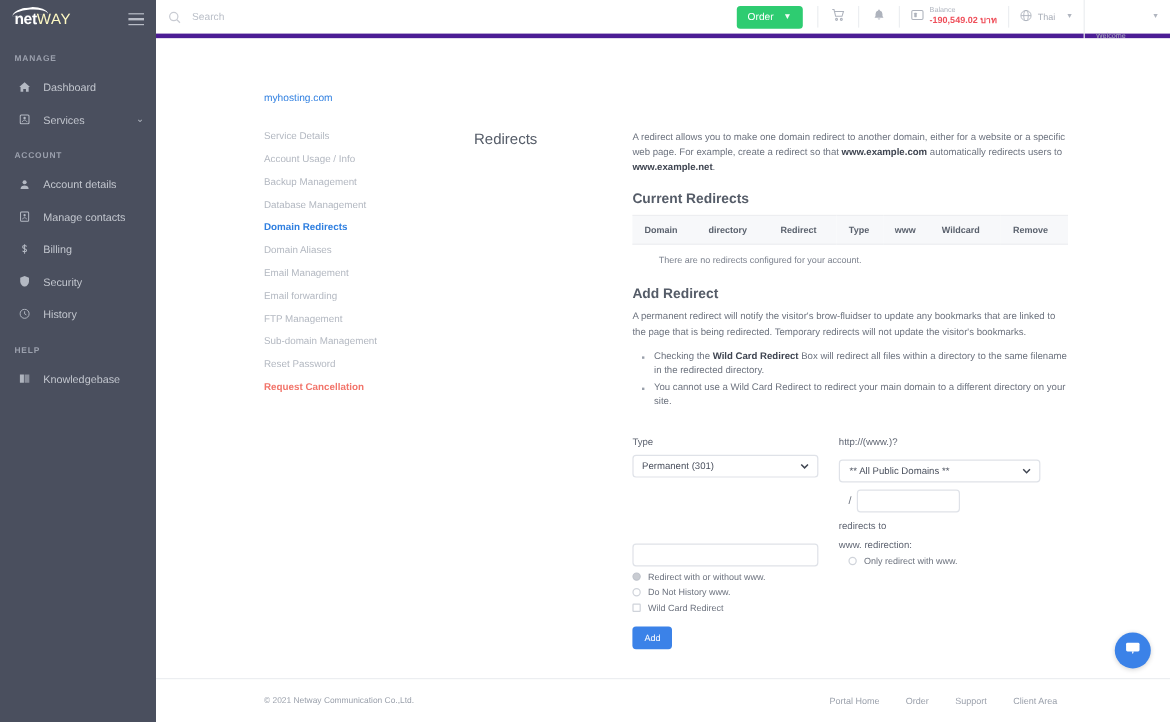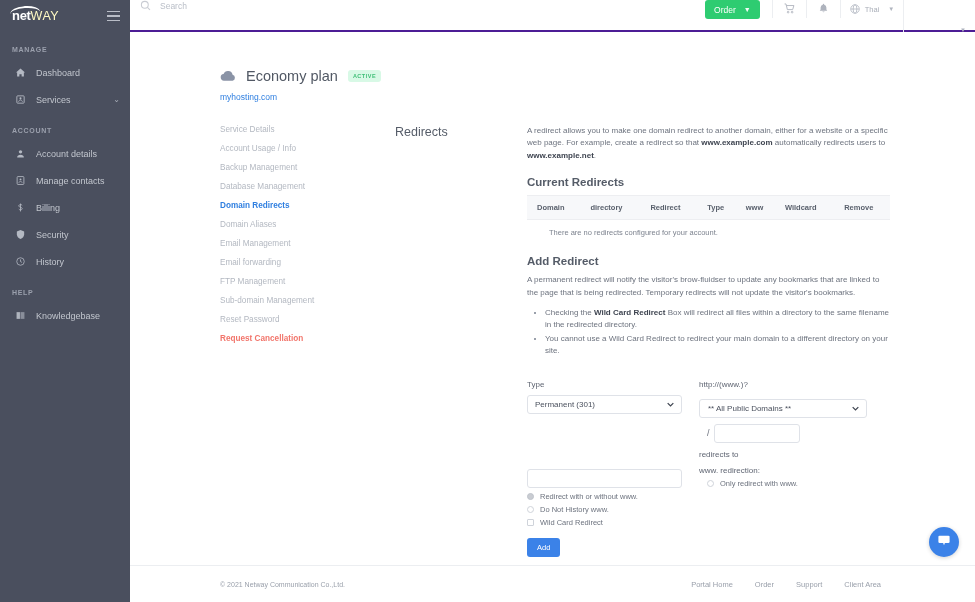--- a/index.html
+++ b/index.html
@@ -33,22 +33,22 @@
              font-size: 9px; color: #c2c6ce; cursor: pointer; position: relative; }
   .sb-item .ic { width: 16px; flex: 0 0 16px; display:flex; align-items:center; justify-content:center;
                  color:#b4b9c3; }
   .sb-item .lbl { margin-left: 8px; white-space: nowrap; }
   .sb-item .chev { margin-left:auto; font-size:8px; color:#a7acb7; }
 
   
   .main { flex: 1 1 auto; height: 602px; display: flex; flex-direction: column;
           background: #ffffff; }
 
-  .topbar { height: 32px; flex:0 0 32px; display: flex; align-items: flex-start;
-            border-bottom: 2px solid #4c1d95; background:#fff; }
+  .topbar { height: 32px; flex:0 0 32px; display: flex; align-items: center;
+            border-bottom: 4px solid #4c1d95; background:#fff; }
   .search-wrap { flex: 1 1 auto; display: flex; align-items: center; padding-left: 10px; gap: 9px; }
   .search-ic { color:#c9ccd3; display:flex; align-items:center; }
   .search-input { border: none; outline: none; font-size: 8.5px; color: #9aa0ab;
                   font-family: "Liberation Sans", sans-serif; width: 260px; background:transparent; }
   .search-input::placeholder { color: #b9bec7; }
 
   .order-cell { display:flex; align-items:center; padding: 0 12px; }
   .order-btn { background: #2ecc71; color: #fff; border: none; border-radius: 3px;
                font-size: 8.5px; height: 19px; padding: 0 9px; display:flex; align-items:center;
                gap: 8px; cursor: pointer; font-family:"Liberation Sans", sans-serif; }
@@ -274,20 +274,32 @@
 
       <div class="tb-cell">
         <span>
           <svg width="11" height="11" viewBox="0 0 16 16" fill="currentColor">
               <path d="M8 1.2a1 1 0 011 1v.4a4.2 4.2 0 013.2 4.1v2.6l1.2 1.9H2.6l1.2-1.9V6.7A4.2 4.2 0 017 2.6v-.4a1 1 0 011-1z"></path>
               <path d="M6.3 12.2a1.8 1.8 0 003.4 0z"></path>
             </svg>
         </span>
       </div>
 
+      <div class="tb-cell wide">
+        <span>
+          <svg width="11" height="11" viewBox="0 0 16 16" fill="none" stroke="currentColor" stroke-width="1.3">
+              <rect x="1.2" y="2.6" width="13.6" height="10.8" rx="1.4"></rect>
+              <rect x="4.2" y="5.4" width="3" height="5.2" rx=".6" fill="currentColor" stroke="none"></rect>
+            </svg>
+        </span>
+        <span class="bal">
+          <span class="t">Balance</span>
+          <span class="v">-190,549.02 บาท</span>
+        </span>
+      </div>
 
       <div class="tb-cell wide">
         <span>
           <svg width="10" height="10" viewBox="0 0 16 16" fill="none" stroke="currentColor" stroke-width="1.2">
               <circle cx="8" cy="8" r="6.8"></circle>
               <ellipse cx="8" cy="8" rx="3" ry="6.8"></ellipse>
               <path d="M1.4 8h13.2"></path>
             </svg>
         </span>
         <span class="lang">Thai</span>
@@ -299,29 +311,20 @@
           <span class="t">Welcome</span>
           <span class="v">chinnapat</span>
         </span>
         <span class="caret">▼</span>
       </div>
     </header>
 
     <div class="content">
 
       <div class="plan-head">
-        <div class="plan-row">
-          <span class="cloud-ic">
-            <svg width="16" height="12" viewBox="0 0 24 16" fill="currentColor">
-                <path d="M19 15H6a5 5 0 01-.6-9.96A7 7 0 0118.9 6.1 4.6 4.6 0 0119 15z"></path>
-              </svg>
-          </span>
-          <span class="plan-name">Economy plan</span>
-          <span class="badge">ACTIVE</span>
-        </div>
         <div class="plan-domain">myhosting.com</div>
       </div>
 
       <div class="body-cols">
 
         <nav class="subnav">
           <div class="subnav-item">Service Details</div>
           <div class="subnav-item">Account Usage / Info</div>
           <div class="subnav-item">Backup Management</div>
           <div class="subnav-item">Database Management</div>

